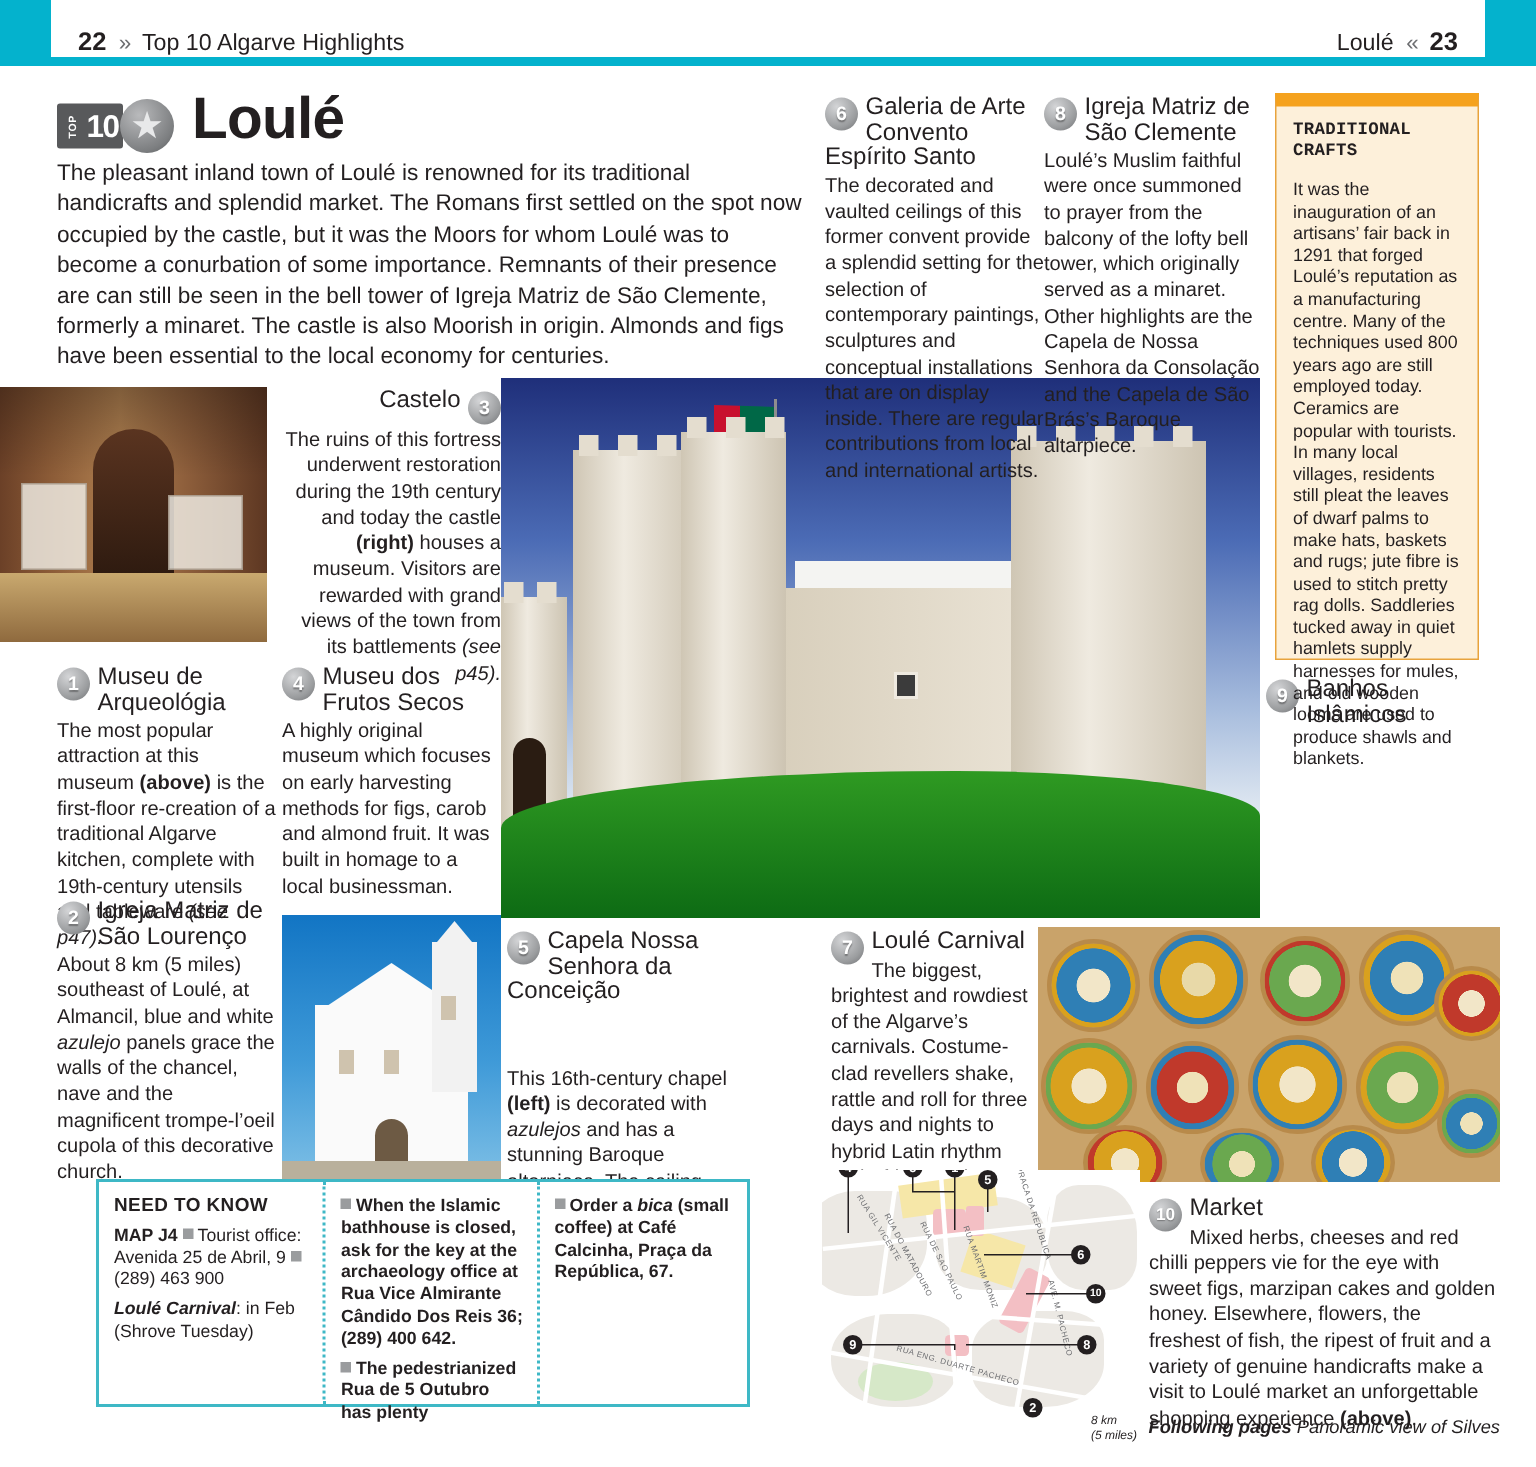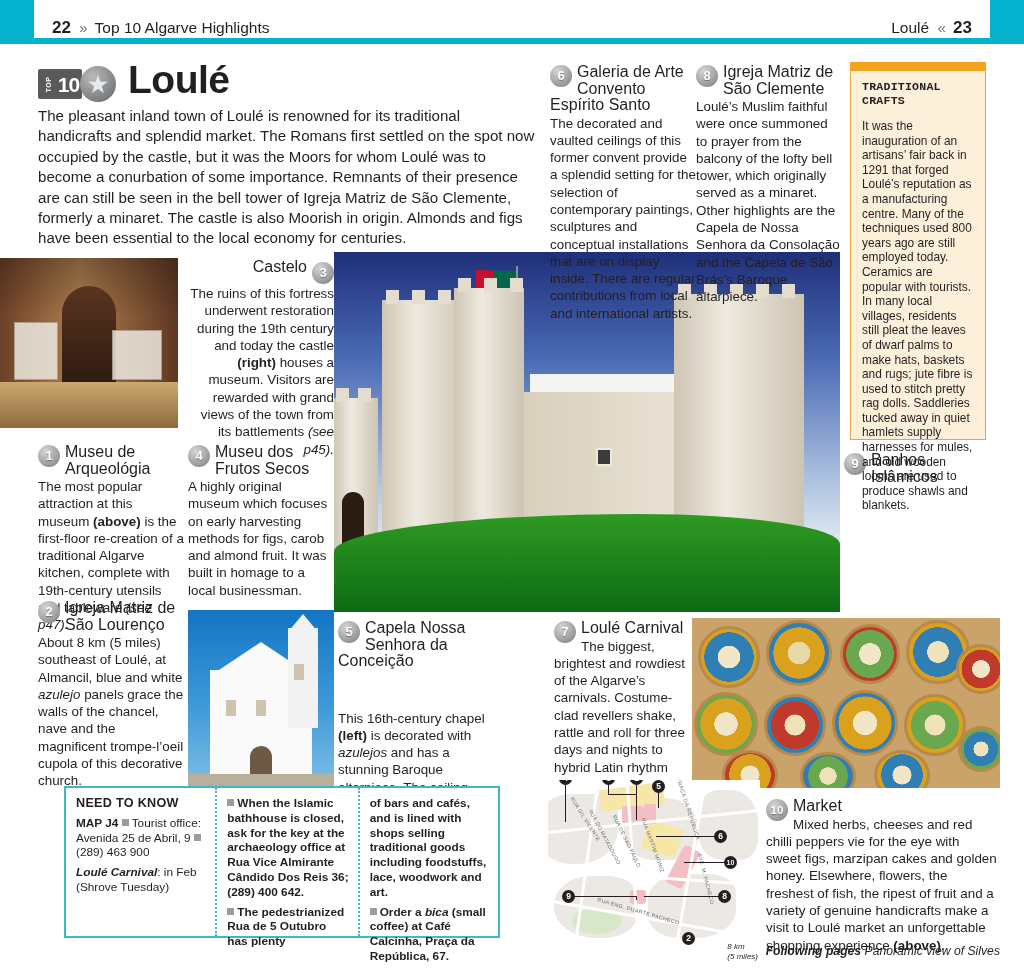--- a/index.html
+++ b/index.html
@@ -437,21 +437,20 @@
         </p>
         <p>
           <em><b>Loulé Carnival</b></em><span>: in Feb (Shrove Tuesday)</span>
         </p>
       </div>
       <div class="col c-b">
         <p><span class="sq"></span><b>When the Islamic bathhouse is closed, ask for the key at the archaeology office at Rua Vice Almirante Cândido Dos Reis 36; (289) 400 642.</b></p>
         <p><span class="sq"></span><b>The pedestrianized Rua de 5 Outubro has plenty</b></p>
       </div>
       <div class="col c-c">
-        <p><b>of bars and cafés, and is lined with shops selling traditional goods including foodstuffs, lace, woodwork and art.</b></p>
         <p><span class="sq"></span><b><span>Order a </span><em>bica</em><span> (small coffee) at Café Calcinha, Praça da República, 67.</span></b></p>
       </div>
     </div>
   </div>
 
   <div id="map">
     <div class="blob" style="left:-10px; top:14px;  width:80px;  height:70px; border-radius:40% 30% 50% 40%;"></div>
     <div class="blob" style="left:6px;   top:96px;  width:84px;  height:62px; border-radius:45% 35% 40% 50%;"></div>
     <div class="blob" style="left:76px;  top:18px;  width:74px;  height:62px; border-radius:30% 45% 35% 40%;"></div>
     <div class="blob" style="left:100px; top:94px;  width:88px;  height:64px; border-radius:40% 30% 45% 35%;"></div>

